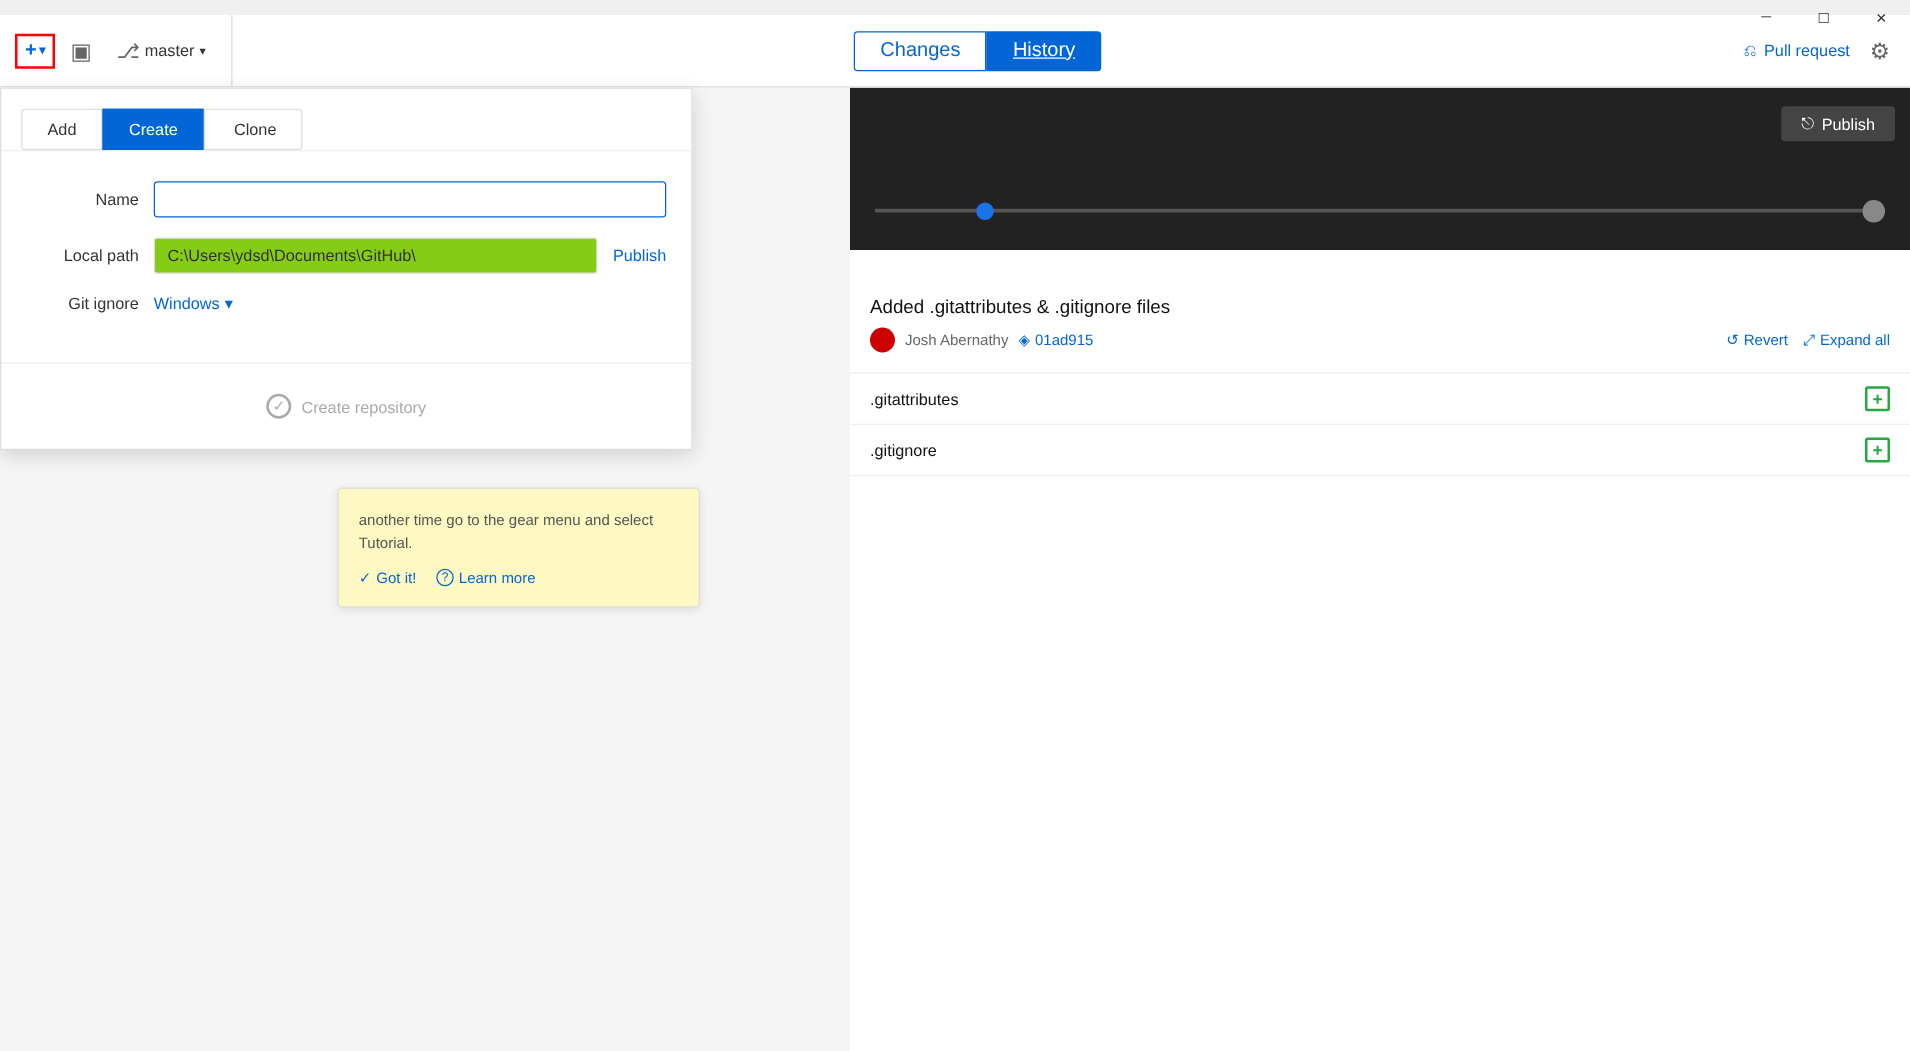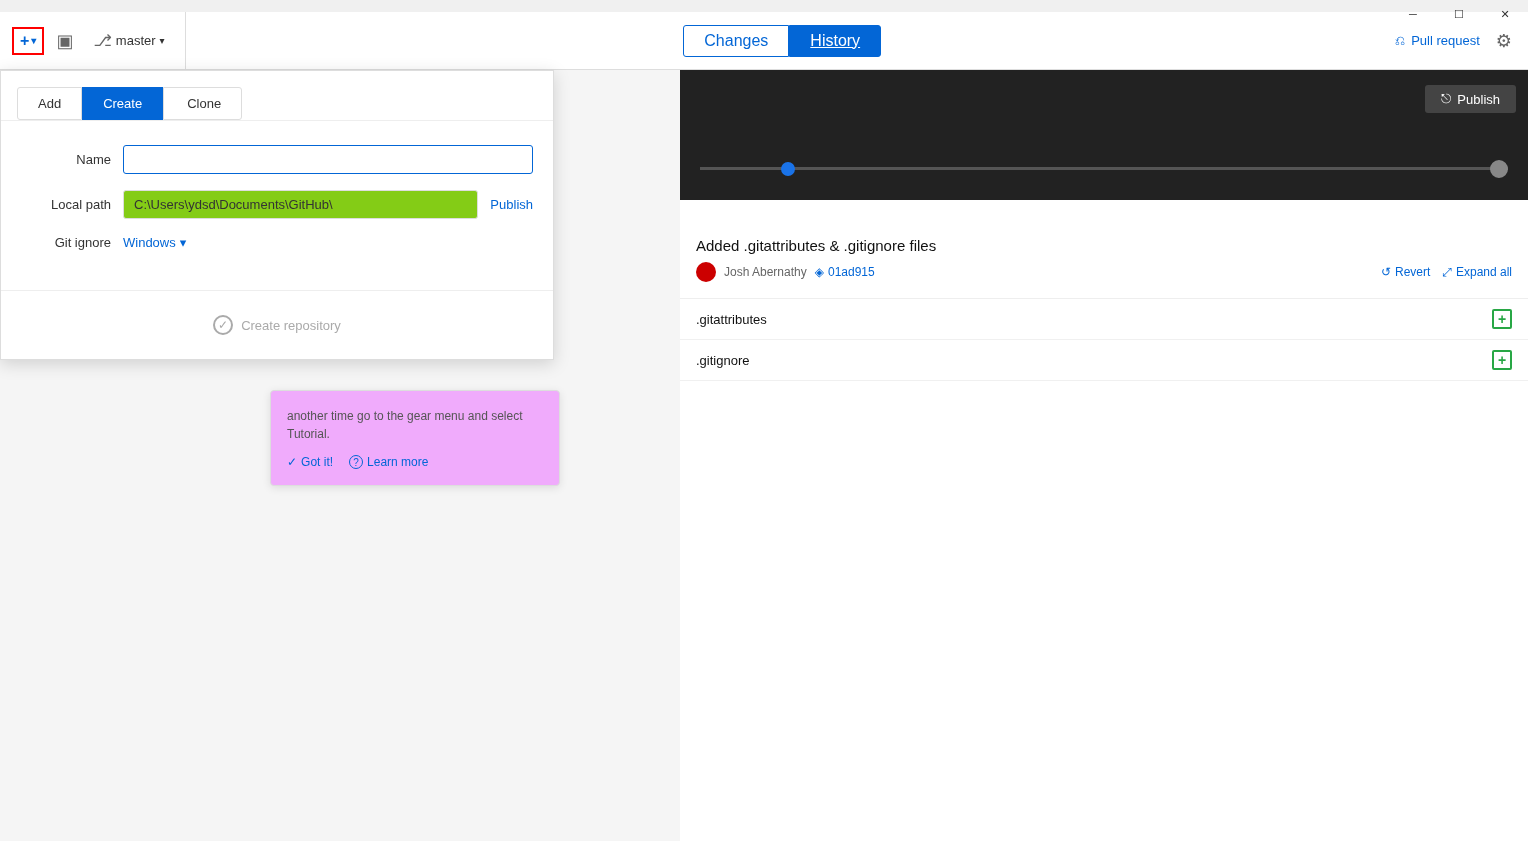--- a/index.html
+++ b/index.html
@@ -66,21 +66,21 @@
 
     
     .main-content {
       position: absolute; top: 70px; left: 0; right: 0; bottom: 0;
       background: #f5f5f5;
     }
 
     
     .tutorial-popup {
       position: absolute; top: 320px; left: 270px;
-      background: #f0abfc; border: 1px solid #ddd; border-radius: 4px;
+      background: #fef9c3; border: 1px solid #ddd; border-radius: 4px;
       padding: 16px; width: 290px; font-size: 12px; color: #333;
       box-shadow: 0 2px 8px rgba(0,0,0,0.1); z-index: 20;
     }
     .tutorial-text { line-height: 1.5; margin-bottom: 12px; color: #555; }
     .tutorial-actions {
       display: flex; gap: 16px; align-items: center;
     }
     .got-it-btn {
       background: transparent; border: none; cursor: pointer; color: #0366d6; font-size: 12px;
       display: flex; align-items: center; gap: 4px;

